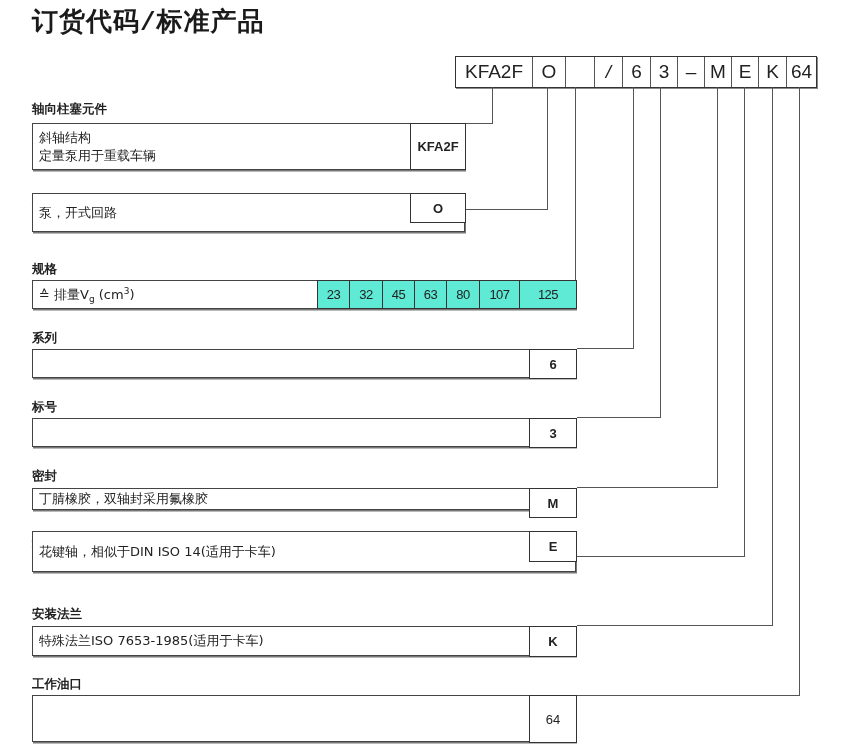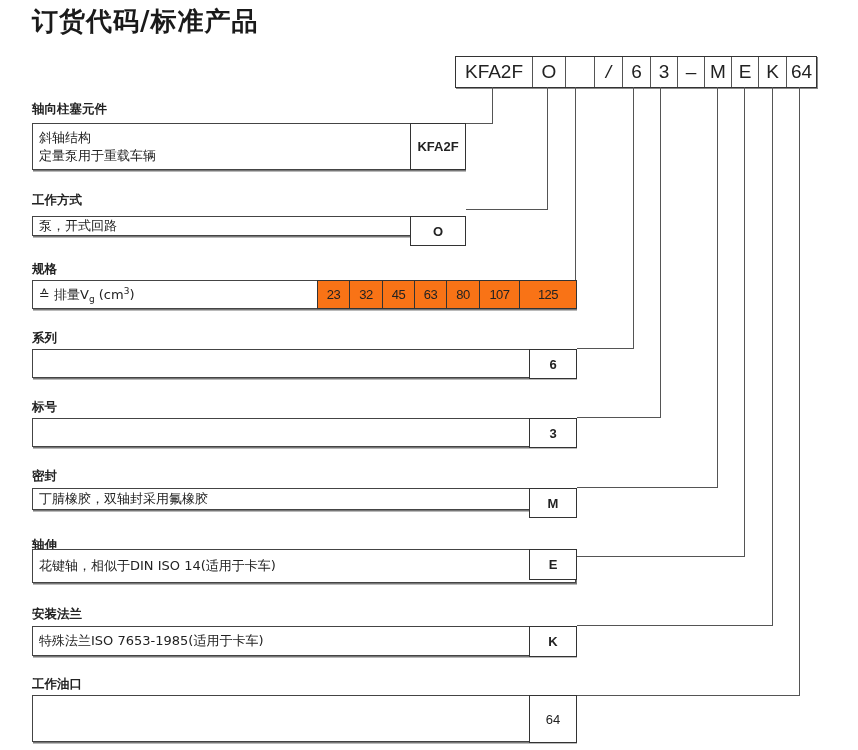--- a/index.html
+++ b/index.html
@@ -1,33 +1,33 @@
 <!DOCTYPE html>
 <html><head>
 <meta charset="utf-8">
 <style>
   html, body { margin:0; padding:0; background:#ffffff; }
   body { width:858px; height:750px; position:relative; overflow:hidden;
          font-family:"DejaVu Sans", "Liberation Sans", sans-serif; color:#222; }
-  .title { position:absolute; left:32px; top:4px; font-size:26px; font-weight:bold; color:#1a1a1a; letter-spacing:1px; }
+  .title { position:absolute; left:32px; top:4px; font-size:26px; font-weight:bold; color:#1a1a1a; letter-spacing:1px;font-family:Liberation Mono, monospace; }
   .codebar { position:absolute; top:56px; height:30px; left:455px; display:flex;
              border:1.5px solid #333; box-shadow:1px 1px 0 #888; background:#fff; }
   .codecell { height:30px; border-right:1px solid #555; display:flex; align-items:center; justify-content:center;
               font-family:"Liberation Sans", sans-serif; font-size:19px; color:#222; box-sizing:border-box; }
   .codecell:last-child { border-right:none; }
   .vline { position:absolute; width:0; border-left:1.3px solid #555; }
   .hline { position:absolute; height:0; border-top:1.3px solid #555; }
   .sec-label { position:absolute; left:32px; font-size:12.5px; font-weight:bold; color:#222;text-align:right; }
   .sec-box { position:absolute; left:32px; border:1px solid #444; box-shadow:1px 1.5px 0 #777; background:#fff;
              box-sizing:border-box; font-size:13px; color:#222; }
   .sec-desc { position:absolute; left:6px; top:50%; transform:translateY(-50%); line-height:18px; white-space:nowrap; }
   .opt-cell { position:absolute; top:-1px; border:1.5px solid #333; background:#fff; box-sizing:border-box;
               display:flex; align-items:center; justify-content:center; font-family:"Liberation Sans", sans-serif;
               font-size:13px; font-weight:bold; color:#222; }
-  .size-cell { position:absolute; top:-1px; border:1.5px solid #333; border-left:none; background:#f97316; box-sizing:border-box;
+  .size-cell { position:absolute; top:-1px; border:1.5px solid #333; border-left:none; background:#5eead4; box-sizing:border-box;
                display:flex; align-items:center; justify-content:center; font-family:"Liberation Sans", sans-serif;
                font-size:13px; color:#222; letter-spacing:-0.5px; }
   .size-cell.first { border-left:1.5px solid #333; }
   sub, sup { font-size:9px; }
 </style>
 </head>
 <body>
 
 <div class="title">订货代码/标准产品</div>
 
@@ -74,21 +74,21 @@
 <div class="sec-label" style="top:101px">轴向柱塞元件</div>
 <div class="sec-box" style="top:123px;width:433px;height:47px">
   <div class="sec-desc">
     <div>斜轴结构</div>
     <div>定量泵用于重载车辆</div>
   </div>
   <div class="opt-cell" style="left:377px;width:56px;height:47px">KFA2F</div>
 </div>
 
 <div class="sec-label" style="top:192px">工作方式</div>
-<div class="sec-box" style="top:216px;width:433px;height:20px">
+<div class="sec-box" style="top:193px;width:433px;height:39px">
   <div class="sec-desc">泵，开式回路</div>
   <div class="opt-cell" style="left:377px;width:56px;height:30px">O</div>
 </div>
 
 <div class="sec-label" style="top:261px">规格</div>
 <div class="sec-box" style="top:280px;width:544px;height:29px">
   <div class="sec-desc"><span>≙ 排量V</span><sub>g</sub><span> (cm</span><sup>3</sup><span>)</span></div>
   <div class="size-cell first" style="left:284px;width:33px;height:29px">23</div>
   <div class="size-cell" style="left:317px;width:33px;height:29px">32</div>
   <div class="size-cell" style="left:350px;width:32px;height:29px">45</div>
@@ -108,21 +108,21 @@
   <div class="opt-cell" style="left:496px;width:48px;height:30px">3</div>
 </div>
 
 <div class="sec-label" style="top:468px">密封</div>
 <div class="sec-box" style="top:488px;width:544px;height:22px">
   <div class="sec-desc">丁腈橡胶，双轴封采用氟橡胶</div>
   <div class="opt-cell" style="left:496px;width:48px;height:30px">M</div>
 </div>
 
 <div class="sec-label" style="top:537px">轴伸</div>
-<div class="sec-box" style="top:549px;width:544px;height:34px">
+<div class="sec-box" style="top:531px;width:544px;height:41px">
   <div class="sec-desc">花键轴，相似于DIN ISO 14(适用于卡车)</div>
   <div class="opt-cell" style="left:496px;width:48px;height:31px">E</div>
 </div>
 
 <div class="sec-label" style="top:606px">安装法兰</div>
 <div class="sec-box" style="top:626px;width:544px;height:30px">
   <div class="sec-desc">特殊法兰ISO 7653-1985(适用于卡车)</div>
   <div class="opt-cell" style="left:496px;width:48px;height:31px">K</div>
 </div>
 

